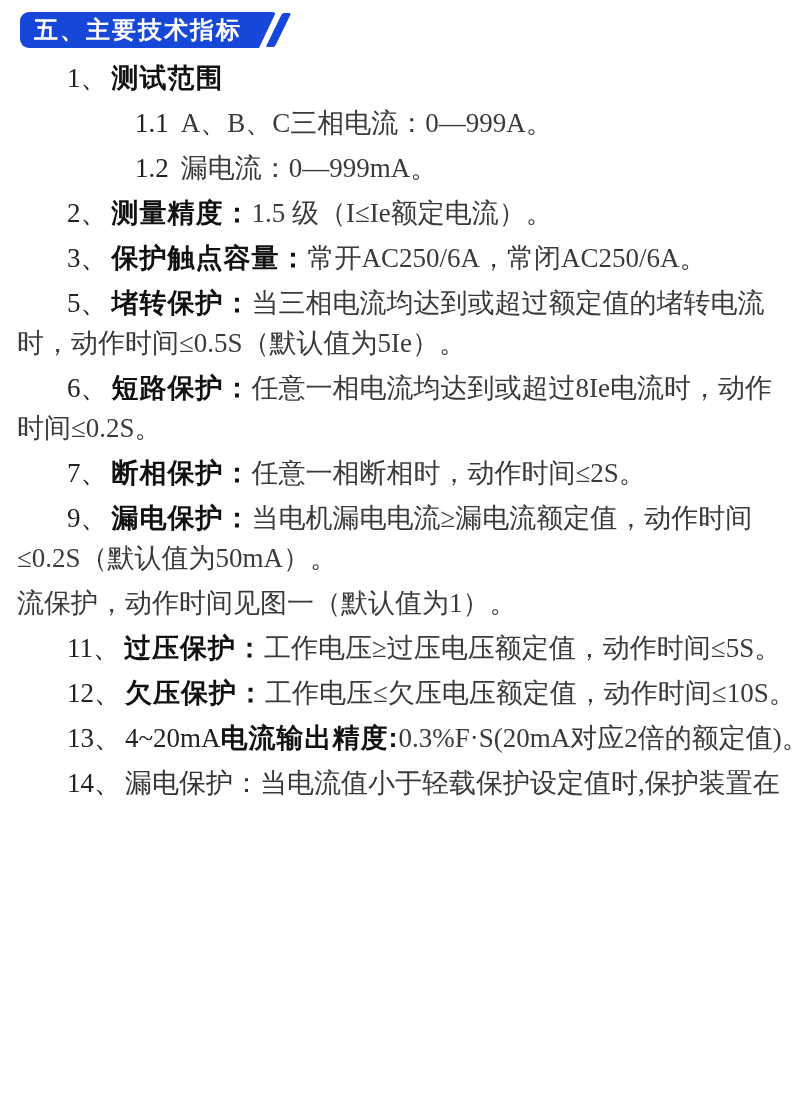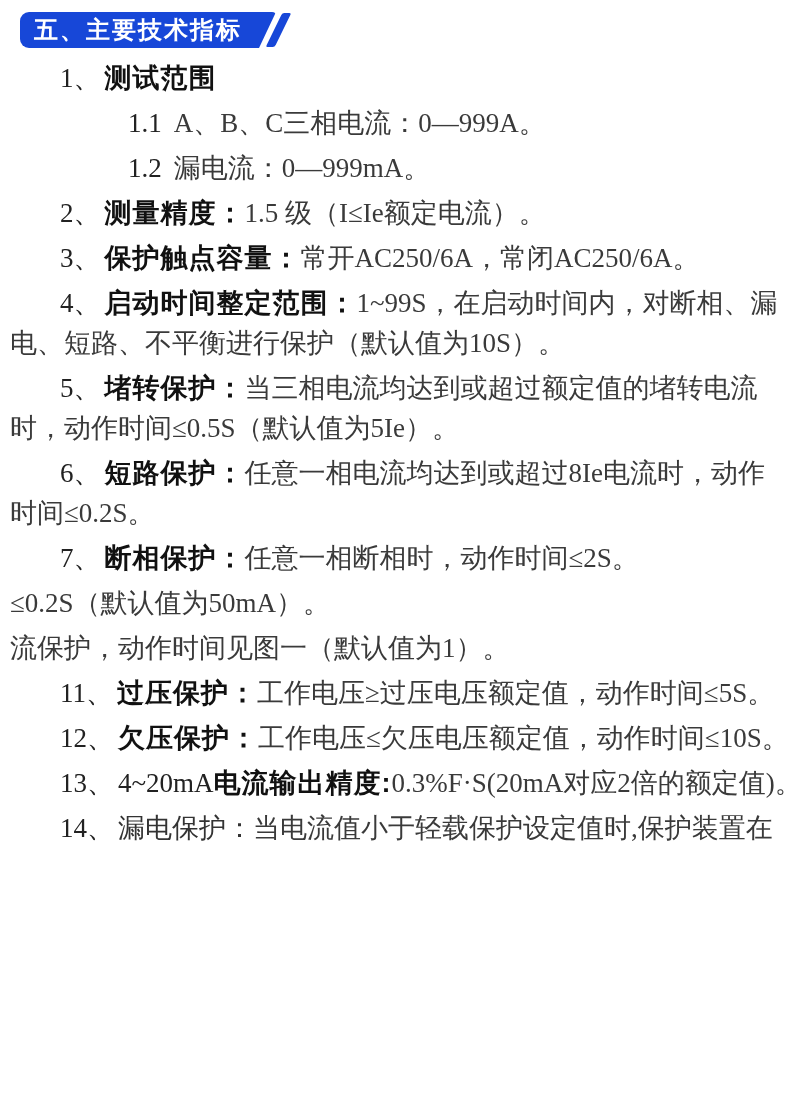--- a/index.html
+++ b/index.html
@@ -23,21 +23,21 @@
     clip-path:polygon(0 0,100% 0,calc(100% - 17px) 100%,0 100%);
   }
   .badge-tail{
     position:absolute;top:1px;right:-7px;width:9px;height:34px;
     background:#1747d8;transform:skewX(-26deg);border-radius:2px;
   }
 
   
   .content{margin-top:10px;padding:0 5px 0 8px;}
   .para{margin:0 0 5px 0;}
-  .line{font-size:27px;line-height:40px;white-space:nowrap;}
+  .line{font-size:27px;line-height:40px;white-space:nowrap;margin-left:7px;}
   .l1{padding-left:52px;}
   .para.sub .l1{padding-left:120px;}
   .l2{padding-left:2px;}
   .para.p14 .l2{padding-left:280px;}
   .num{color:#222222;margin-right:4px;}
   .para.sub .num{margin-right:12px;}
   .label{
     font-weight:700;color:#111111;
     font-family:"Liberation Sans",sans-serif;
     letter-spacing:1px;
@@ -77,41 +77,38 @@
     </div>
 
     <div class="para">
       <div class="line l1"><span class="num">2、</span><span class="label">测量精度：</span><span class="txt">1.5 级（I≤Ie额定电流）。</span></div>
     </div>
 
     <div class="para">
       <div class="line l1"><span class="num">3、</span><span class="label">保护触点容量：</span><span class="txt">常开AC250/6A，常闭AC250/6A。</span></div>
     </div>
 
-    <div class="para">
-      <div class="line l1"><span class="num">4、</span><span class="label">启动时间整定范围：</span><span class="txt">1~99S，在启动时间内，对断相、漏</span></div>
-      <div class="line l2"><span class="txt">电、短路、不平衡进行保护（默认值为10S）。</span></div>
-    </div>
 
     <div class="para">
       <div class="line l1"><span class="num">5、</span><span class="label">堵转保护：</span><span class="txt">当三相电流均达到或超过额定值的堵转电流</span></div>
       <div class="line l2"><span class="txt">时，动作时间≤0.5S（默认值为5Ie）。</span></div>
     </div>
 
     <div class="para">
       <div class="line l1"><span class="num">6、</span><span class="label">短路保护：</span><span class="txt">任意一相电流均达到或超过8Ie电流时，动作</span></div>
       <div class="line l2"><span class="txt">时间≤0.2S。</span></div>
     </div>
 
     <div class="para">
       <div class="line l1"><span class="num">7、</span><span class="label">断相保护：</span><span class="txt">任意一相断相时，动作时间≤2S。</span></div>
     </div>
 
 
     <div class="para">
+      <div class="line l1"><span class="num">9、</span><span class="label">漏电保护：</span><span class="txt">当电机漏电电流≥漏电流额定值，动作时间</span></div>
       <div class="line l2"><span class="txt">≤0.2S（默认值为50mA）。</span></div>
     </div>
 
     <div class="para">
       <div class="line l2"><span class="txt">流保护，动作时间见图一（默认值为1）。</span></div>
     </div>
 
     <div class="para">
       <div class="line l1"><span class="num">11、</span><span class="label">过压保护：</span><span class="txt">工作电压≥过压电压额定值，动作时间≤5S。</span></div>
     </div>

